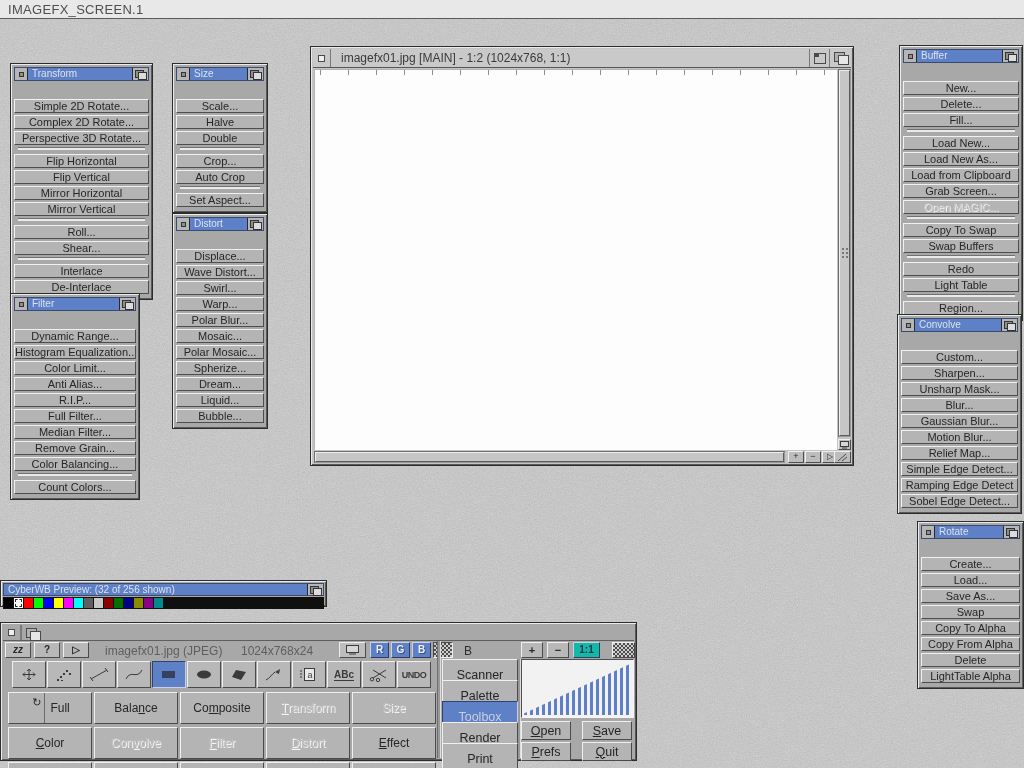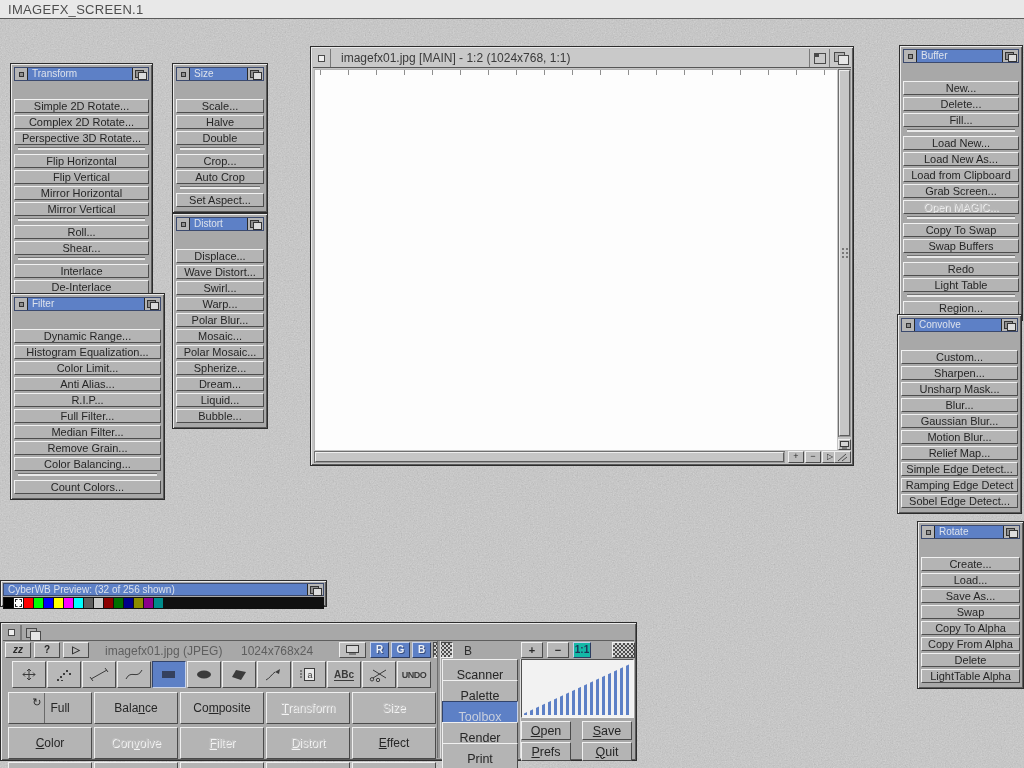--- a/index.html
+++ b/index.html
@@ -149,21 +149,21 @@
   <div class="pbtn">Warp...</div>
   <div class="pbtn">Polar Blur...</div>
   <div class="pbtn">Mosaic...</div>
   <div class="pbtn">Polar Mosaic...</div>
   <div class="pbtn">Spherize...</div>
   <div class="pbtn">Dream...</div>
   <div class="pbtn">Liquid...</div>
   <div class="pbtn">Bubble...</div>
 </div>
 
-<div class="win" style="left:10px;top:293px;width:155px">
+<div class="win" style="left:10px;top:293px;width:130px">
   <div class="tbar">
     <span class="gclose">
         <i></i>
       </span>
     <span class="ttl">Filter</span>
     <span class="gdepth"></span>
   </div>
   <div class="pbtn">Dynamic Range...</div>
   <div class="pbtn">Histogram Equalization...</div>
   <div class="pbtn">Color Limit...</div>
@@ -336,21 +336,21 @@
         <rect x="3" y="8.5" width="7" height="1" fill="#3c3c3c"></rect>
       </svg>
   </div>
   <div class="rgb" style="left:369px;top:19px">R</div>
   <div class="rgb" style="left:390px;top:19px">G</div>
   <div class="rgb" style="left:411px;top:19px">B</div>
   <div class="dither" style="position:absolute;left:432px;top:19px;width:20px;height:16px;border:1px solid;border-color:#4a4a4a #f0f0f0 #f0f0f0 #4a4a4a"></div>
   <span class="itxt" style="left:463px;top:21px;color:#2e2e2e">B</span>
   <div class="sbtn" style="left:520px;top:19px;width:22px;font-size:11px">+</div>
   <div class="sbtn" style="left:546px;top:19px;width:22px;font-size:11px">−</div>
-  <div class="sbtn" style="left:572px;top:19px;width:18px;background:#14b8a6;color:#1f3057;border-color:#c7d2ea #2d3c60 #2d3c60 #c7d2ea">1:1</div>
+  <div class="sbtn" style="left:572px;top:19px;width:27px;background:#14b8a6;color:#1f3057;border-color:#c7d2ea #2d3c60 #2d3c60 #c7d2ea">1:1</div>
   <div class="dither" style="position:absolute;left:611px;top:19px;width:23px;height:16px;border:1px solid;border-color:#f0f0f0 #4a4a4a #4a4a4a #f0f0f0"></div>
 
   <div class="toolrow">
     <div class="tool">
         <svg width="22" height="15" viewBox="0 0 22 15">
           <path d="M11 2v11M5 7.5h12M11 2l-2 2M11 2l2 2M11 13l-2-2M11 13l2-2M5 7.5l2-2M5 7.5l2 2M17 7.5l-2-2M17 7.5l-2 2" stroke="#3b3b3b" fill="none"></path>
         </svg>
       </div>
     <div class="tool">
         <svg width="22" height="15" viewBox="0 0 22 15">

